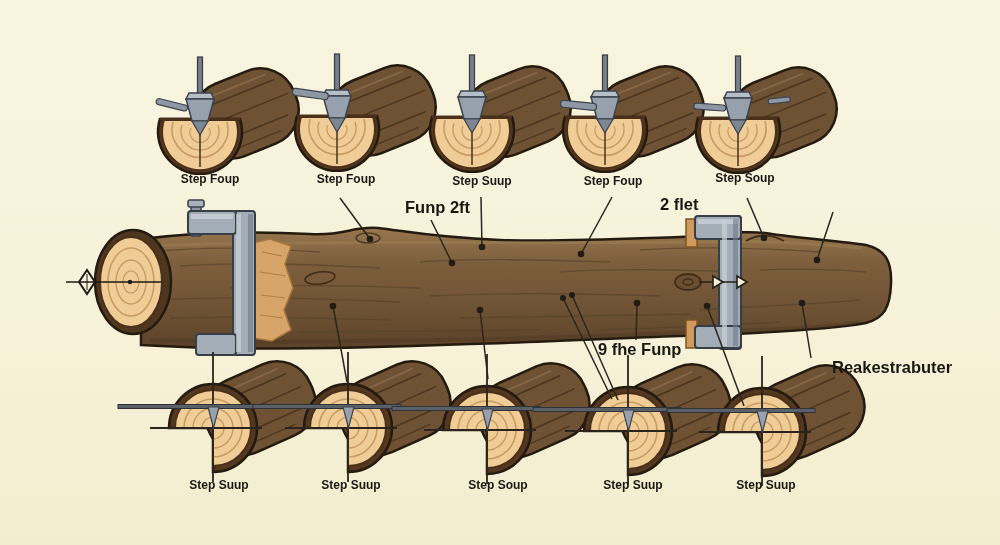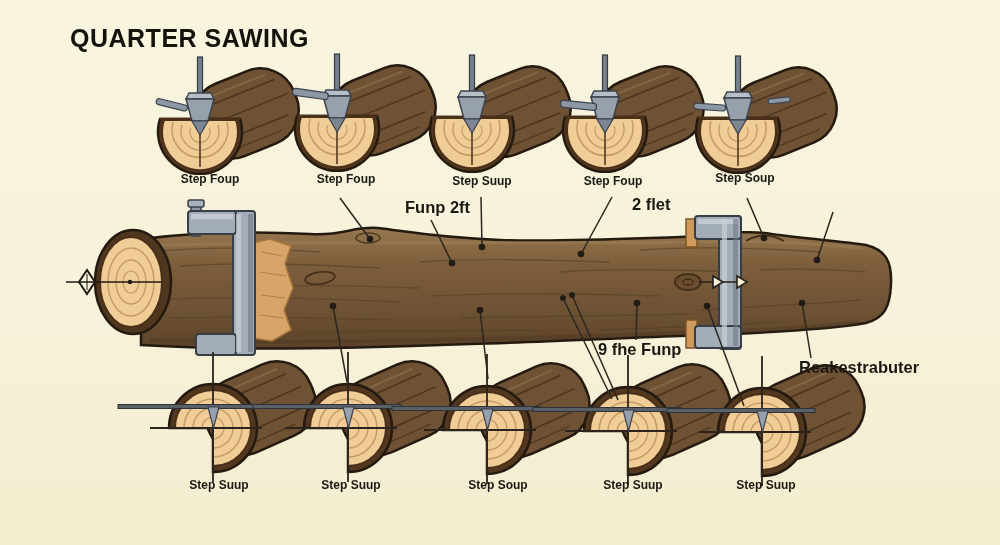--- a/index.html
+++ b/index.html
@@ -235,32 +235,31 @@
       <circle cx="333" cy="306" r="3.3"></circle>
         <circle cx="480" cy="310" r="3.3"></circle>
       <circle cx="563" cy="298" r="3"></circle>
         <circle cx="572" cy="295" r="3"></circle>
       <circle cx="637" cy="303" r="3.3"></circle>
         <circle cx="707" cy="306" r="3.3"></circle>
       <circle cx="802" cy="303" r="3.3"></circle>
     </g>
   </svg>
 
-  <div class="title">QUARTER SAWING</div>
 
   <div class="step-label" style="left:210px;top:172px">Step Foup</div>
   <div class="step-label" style="left:346px;top:172px">Step Foup</div>
   <div class="step-label" style="left:482px;top:174px">Step Suup</div>
   <div class="step-label" style="left:613px;top:174px">Step Foup</div>
   <div class="step-label" style="left:745px;top:171px">Step Soup</div>
 
   <div class="anno" style="left:405px;top:199px">Funp 2ft</div>
-  <div class="anno" style="left:632px;top:196px">2 flet</div>
+  <div class="anno" style="left:660px;top:196px">2 flet</div>
   <div class="anno" style="left:598px;top:341px">9 fhe Funp</div>
-  <div class="anno" style="left:799px;top:359px">Reakestrabuter</div>
+  <div class="anno" style="left:832px;top:359px">Reakestrabuter</div>
 
   <div class="step-label" style="left:219px;top:478px">Step Suup</div>
   <div class="step-label" style="left:351px;top:478px">Step Suup</div>
   <div class="step-label" style="left:498px;top:478px">Step Soup</div>
   <div class="step-label" style="left:633px;top:478px">Step Suup</div>
   <div class="step-label" style="left:766px;top:478px">Step Suup</div>
 
 </div>
 
 </body></html>

